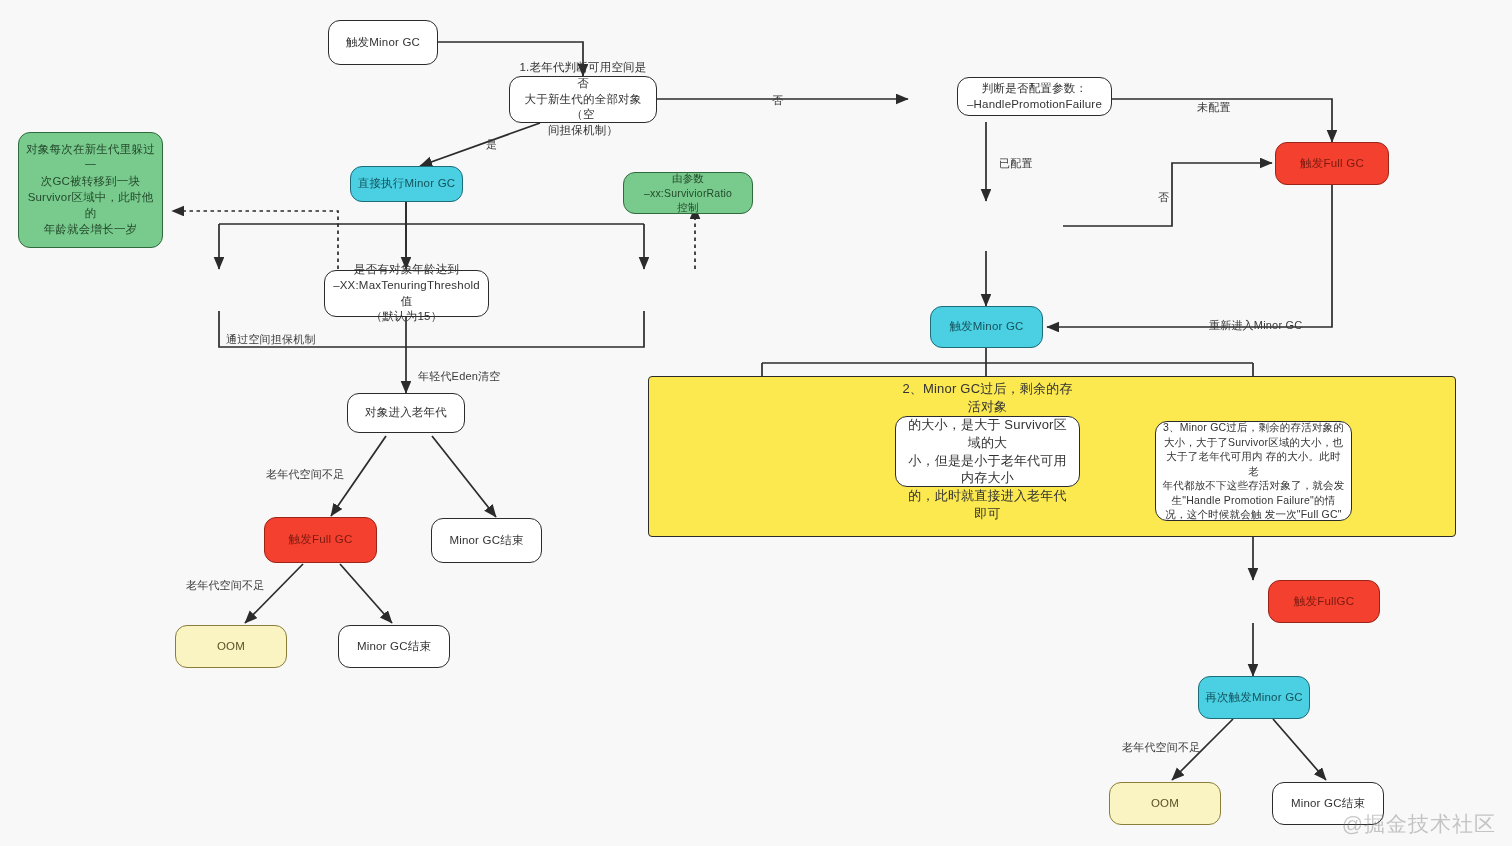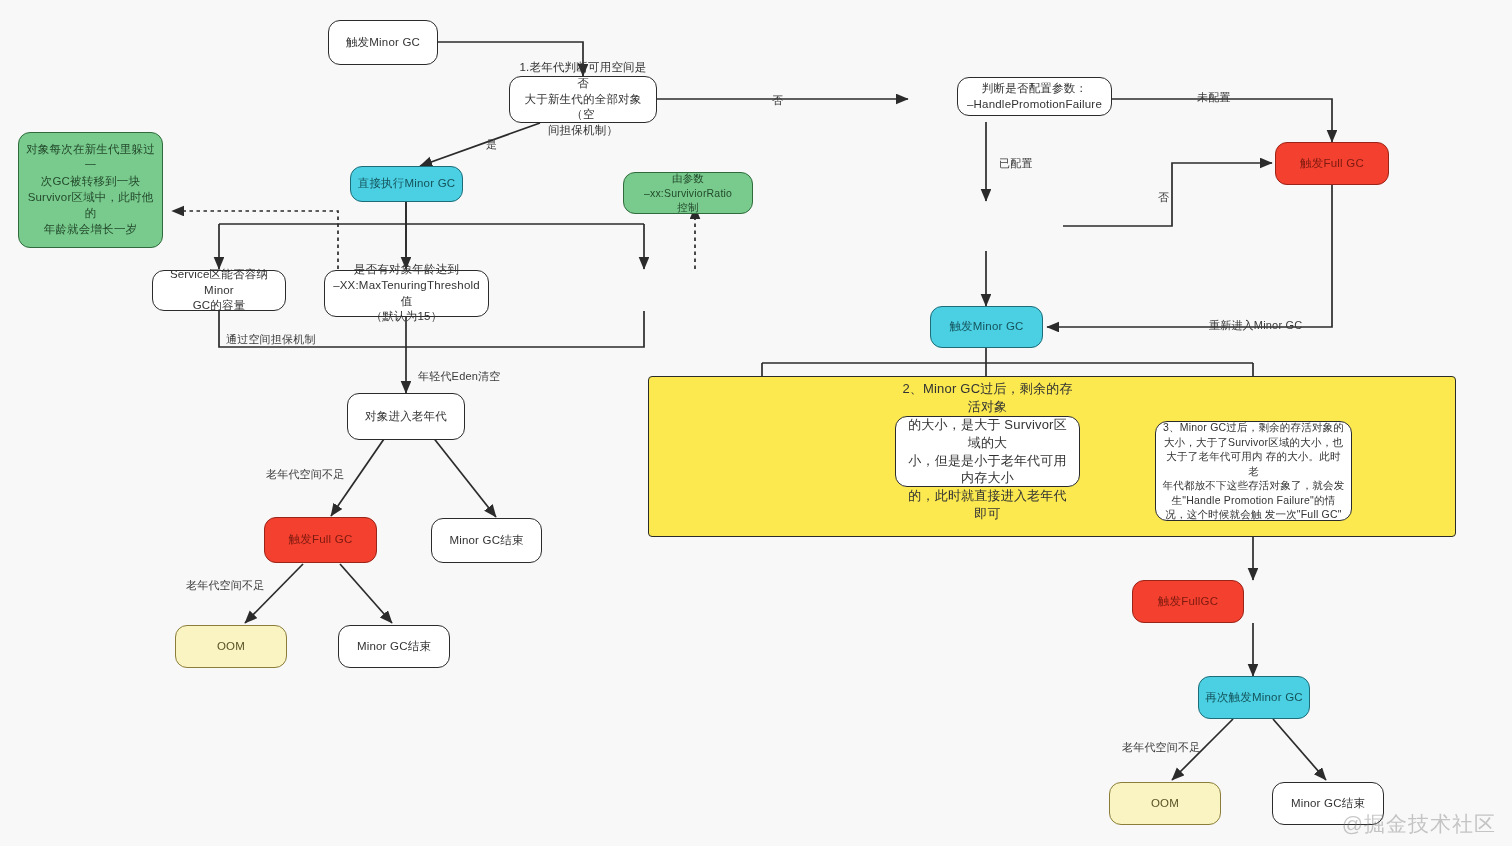--- a/index.html
+++ b/index.html
@@ -158,37 +158,31 @@
   <div class="node cyan" style="left:350px;top:166px;width:113px;height:36px;">直接执行Minor GC</div>
 
   <div class="node green" style="left:580px;top:172px;width:130px;height:42px;font-size:10.5px;margin-left:43px;">
     <span class="nlines">
       <span>由参数</span><br>
       <span>–xx:SurviviorRatio</span><br>
       <span>控制</span>
     </span>
   </div>
 
-  <div class="node white" style="left:152px;top:270px;width:134px;height:41px;">
-    <span class="nlines">
-      <span>Service区能否容纳Minor</span><br>
-      <span>GC的容量</span>
-    </span>
-  </div>
 
   <div class="node white" style="left:324px;top:270px;width:165px;height:47px;">
     <span class="nlines">
       <span>是否有对象年龄达到</span><br>
       <span>–XX:MaxTenuringThreshold值</span><br>
       <span>（默认为15）</span>
     </span>
   </div>
 
 
-  <div class="node white" style="left:347px;top:393px;width:118px;height:47px;">对象进入老年代</div>
+  <div class="node white" style="left:347px;top:393px;width:118px;height:40px;">对象进入老年代</div>
 
   <div class="node red" style="left:264px;top:517px;width:113px;height:46px;">触发Full GC</div>
 
   <div class="node white" style="left:431px;top:518px;width:111px;height:45px;">Minor GC结束</div>
 
   <div class="node lightyellow" style="left:175px;top:625px;width:112px;height:43px;">OOM</div>
 
   <div class="node white" style="left:338px;top:625px;width:112px;height:43px;">Minor GC结束</div>
 
   <div class="node white" style="left:909px;top:77px;width:155px;height:39px;margin-left:48px;">
@@ -217,31 +211,31 @@
     <span class="nlines">
       <span>3、Minor GC过后，剩余的存活对象的</span><br>
       <span>大小，大于了Survivor区域的大小，也</span><br>
       <span>大于了老年代可用内 存的大小。此时老</span><br>
       <span>年代都放不下这些存活对象了，就会发</span><br>
       <span>生"Handle Promotion Failure"的情</span><br>
       <span>况，这个时候就会触 发一次"Full GC"</span>
     </span>
   </div>
 
-  <div class="node red" style="left:1132px;top:580px;width:112px;height:43px;">触发FullGC</div>
+  <div class="node red" style="left:1268px;top:580px;width:112px;height:43px;">触发FullGC</div>
 
   <div class="node cyan" style="left:1198px;top:676px;width:112px;height:43px;">再次触发Minor GC</div>
 
   <div class="node lightyellow" style="left:1109px;top:782px;width:112px;height:43px;">OOM</div>
 
   <div class="node white" style="left:1272px;top:782px;width:112px;height:43px;">Minor GC结束</div>
 
   <div class="elabel" style="left:772px;top:93px;">否</div>
   <div class="elabel" style="left:486px;top:137px;">是</div>
-  <div class="elabel" style="left:1197px;top:90px;">未配置</div>
+  <div class="elabel" style="left:1197px;top:100px;">未配置</div>
   <div class="elabel" style="left:959px;top:156px;margin-left:40px;">已配置</div>
   <div class="elabel" style="left:1158px;top:190px;">否</div>
   <div class="elabel" style="left:1209px;top:318px;">重新进入Minor GC</div>
   <div class="elabel" style="left:226px;top:332px;">通过空间担保机制</div>
   <div class="elabel" style="left:418px;top:369px;">年轻代Eden清空</div>
   <div class="elabel" style="left:266px;top:467px;">老年代空间不足</div>
   <div class="elabel" style="left:186px;top:578px;">老年代空间不足</div>
   <div class="elabel" style="left:1122px;top:740px;">老年代空间不足</div>
 
   <div class="watermark">@掘金技术社区</div>

